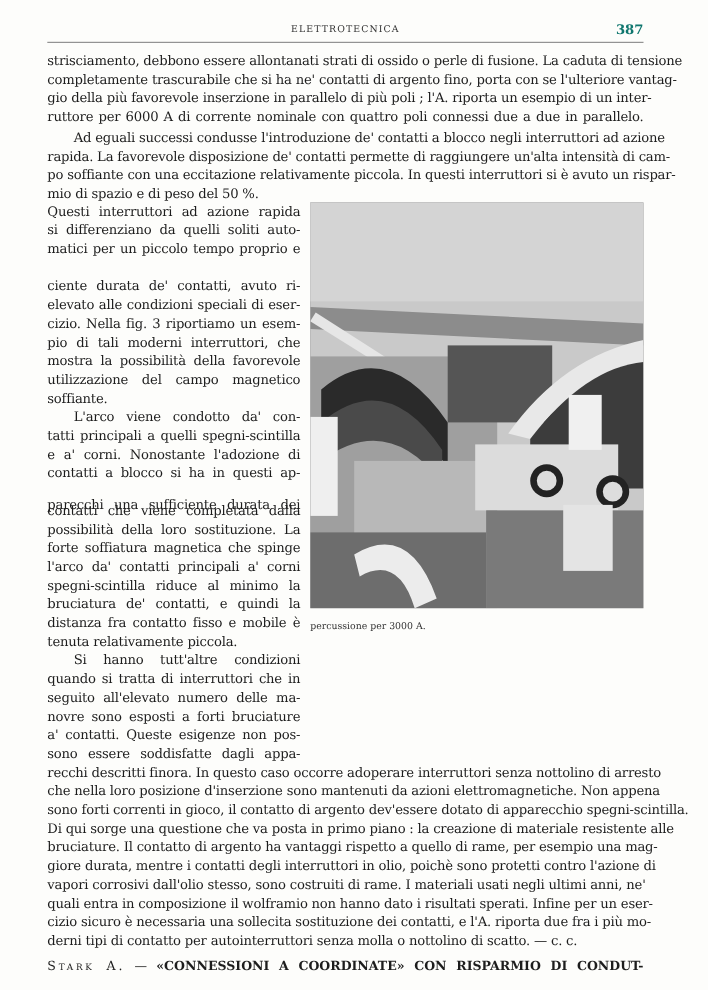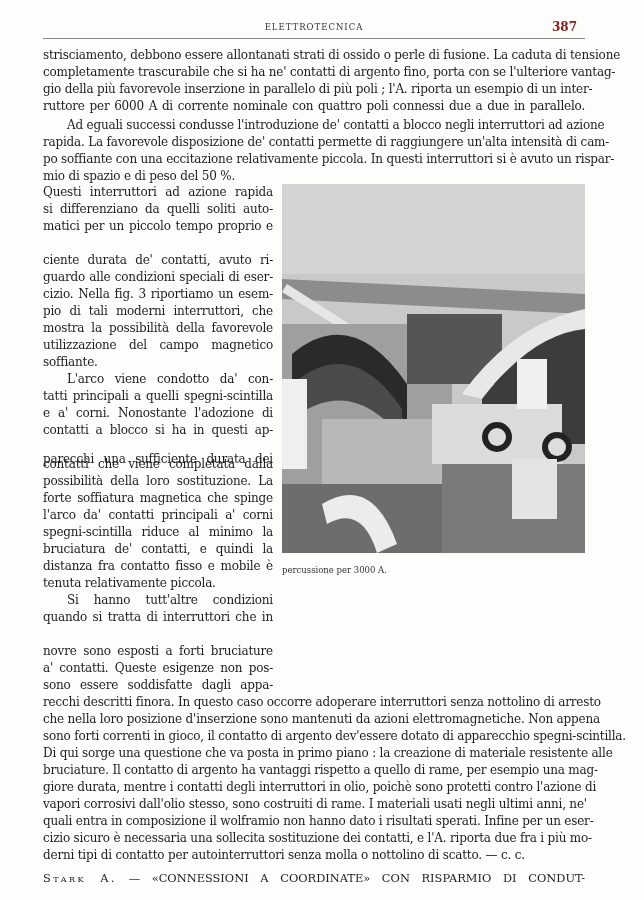--- a/index.html
+++ b/index.html
@@ -10,21 +10,21 @@
   }
   .page { position:absolute; left:0; top:0; width:644px; height:776px; }
   .running-head {
     position:absolute; left:43px; top:20px; width:542px; height:16px;
   }
   .rh-title {
     position:absolute; left:0; right:0; top:2px; text-align:center;
     font-size:8.5px; letter-spacing:1px; color:#333;
   }
   .rh-page {
-    position:absolute; right:8px; top:0; font-size:12px; font-weight:bold; color:#7f1d1d;
+    position:absolute; right:0; top:0; font-size:12px; font-weight:bold; color:#0f766e;
   }
   .rule {
     position:absolute; left:43px; top:38px; width:542px; height:0;
     border-top:1px solid #888;
   }
   .line {
     position:absolute; left:43px; white-space:nowrap; font-size:12px;
     line-height:17px; height:17px; text-align:justify; text-align-last:justify;
     letter-spacing:-0.2px;
   }
@@ -42,21 +42,21 @@
     font-size:8.5px; line-height:11px; color:#333;
   }
   .caption .c1 { padding-left:22px; display:block; white-space:nowrap; }
   .caption .c2 { display:block; white-space:nowrap; }
   .abstract-head {
     position:absolute; left:43px; top:790px; width:542px;
     font-size:11.4px; line-height:17px;
   }
   .abstract-head .l { display:block; white-space:nowrap; text-align:justify; text-align-last:justify; }
   .author { letter-spacing:2.5px; font-variant:small-caps; }
-  .bold { font-weight:normal; }
+  .bold { font-weight:bold; }
 </style>
 </head>
 <body>
 
 <div class="page">
 
   <div class="running-head">
     <div class="rh-title">ELETTROTECNICA</div>
     <div class="rh-page">387</div>
   </div>
@@ -68,41 +68,42 @@
   <div class="line full" style="top:98px">ruttore per 6000 A di corrente nominale con quattro poli connessi due a due in parallelo.</div>
   <div class="line full indent" style="top:117px">Ad eguali successi condusse l'introduzione de' contatti a blocco negli interruttori ad azione</div>
   <div class="line full" style="top:134px">rapida. La favorevole disposizione de' contatti permette di raggiungere un'alta intensità di cam-</div>
   <div class="line full" style="top:151px">po soffiante con una eccitazione relativamente piccola. In questi interruttori si è avuto un rispar-</div>
   <div class="line narrow last" style="top:168px">mio di spazio e di peso del 50 %.</div>
 
   <div class="line narrow" style="top:184px">Questi interruttori ad azione rapida</div>
   <div class="line narrow" style="top:201px">si differenziano da quelli soliti auto-</div>
   <div class="line narrow" style="top:218px">matici per un piccolo tempo proprio e</div>
   <div class="line narrow" style="top:252px">ciente durata de' contatti, avuto ri-</div>
-  <div class="line narrow" style="top:269px">guardo alle condizioni speciali di eser-</div>
+  <div class="line narrow" style="top:269px">elevato alle condizioni speciali di eser-</div>
   <div class="line narrow" style="top:286px">cizio. Nella fig. 3 riportiamo un esem-</div>
   <div class="line narrow" style="top:303px">pio di tali moderni interruttori, che</div>
   <div class="line narrow" style="top:320px">mostra la possibilità della favorevole</div>
   <div class="line narrow" style="top:337px">utilizzazione del campo magnetico</div>
   <div class="line narrow last" style="top:354px">soffiante.</div>
   <div class="line narrow indent" style="top:371px">L'arco viene condotto da' con-</div>
   <div class="line narrow" style="top:388px">tatti principali a quelli spegni-scintilla</div>
   <div class="line narrow" style="top:405px">e a' corni. Nonostante l'adozione di</div>
   <div class="line narrow" style="top:422px">contatti a blocco si ha in questi ap-</div>
   <div class="line narrow" style="top:451px">parecchi una sufficiente durata dei</div>
   <div class="line narrow" style="top:456px">contatti che viene completata dalla</div>
   <div class="line narrow" style="top:473px">possibilità della loro sostituzione. La</div>
   <div class="line narrow" style="top:490px">forte soffiatura magnetica che spinge</div>
   <div class="line narrow" style="top:507px">l'arco da' contatti principali a' corni</div>
   <div class="line narrow" style="top:524px">spegni-scintilla riduce al minimo la</div>
   <div class="line narrow" style="top:541px">bruciatura de' contatti, e quindi la</div>
   <div class="line narrow" style="top:558px">distanza fra contatto fisso e mobile è</div>
   <div class="line narrow last" style="top:575px">tenuta relativamente piccola.</div>
   <div class="line narrow indent" style="top:592px">Si hanno tutt'altre condizioni</div>
   <div class="line narrow" style="top:609px">quando si tratta di interruttori che in</div>
+  <div class="line narrow" style="top:626px">seguito all'elevato numero delle ma-</div>
   <div class="line narrow" style="top:643px">novre sono esposti a forti bruciature</div>
   <div class="line narrow" style="top:660px">a' contatti. Queste esigenze non pos-</div>
   <div class="line narrow" style="top:677px">sono essere soddisfatte dagli appa-</div>
 
   <div class="photo">
     <svg viewBox="0 0 303 369" preserveAspectRatio="none">
       <rect x="0" y="0" width="303" height="369" fill="#c9c9c9"></rect>
       <rect x="0" y="0" width="303" height="90" fill="#d4d4d4"></rect>
       <polygon points="0,95 303,110 303,130 0,115" fill="#8c8c8c"></polygon>
       <polygon points="5,100 130,180 125,186 0,108" fill="#e6e6e6"></polygon>

